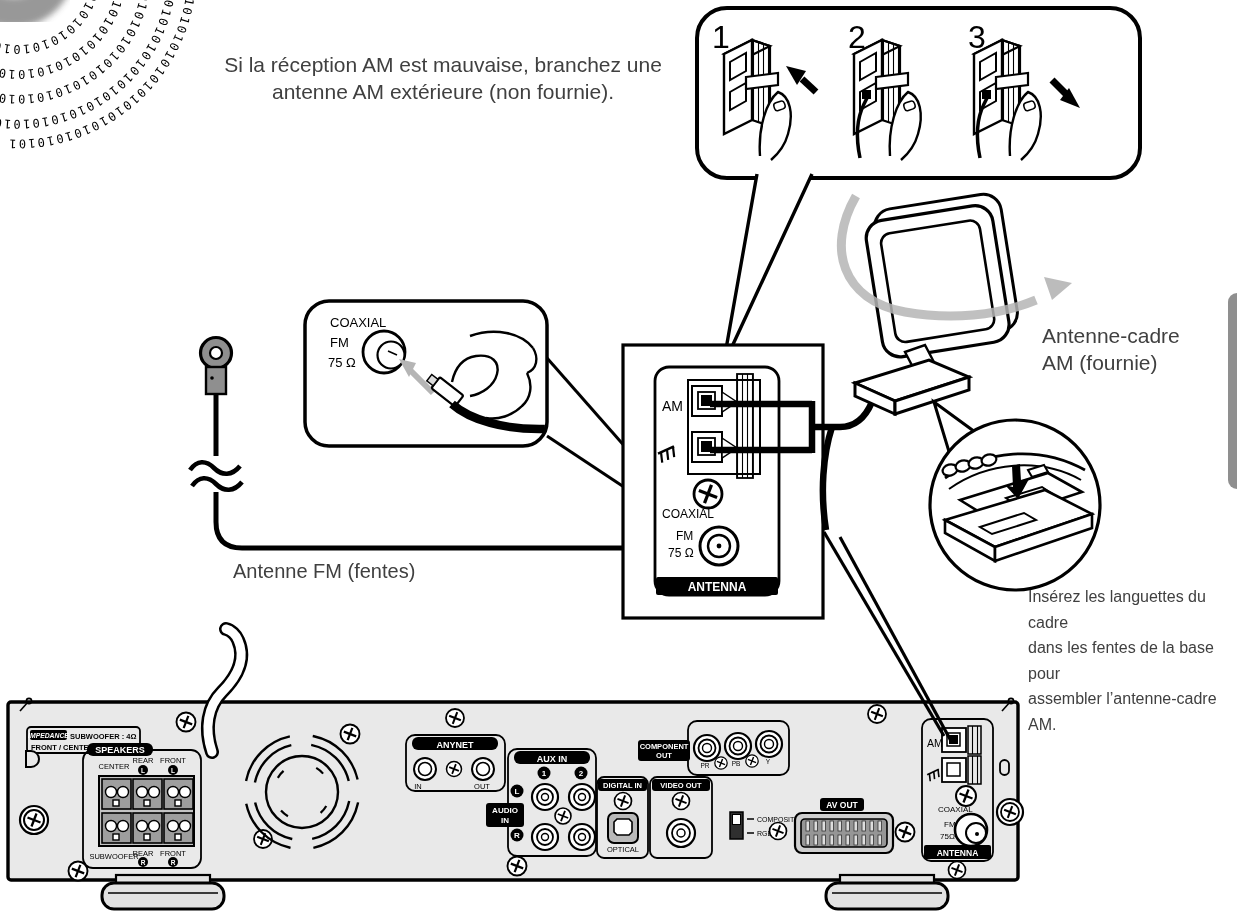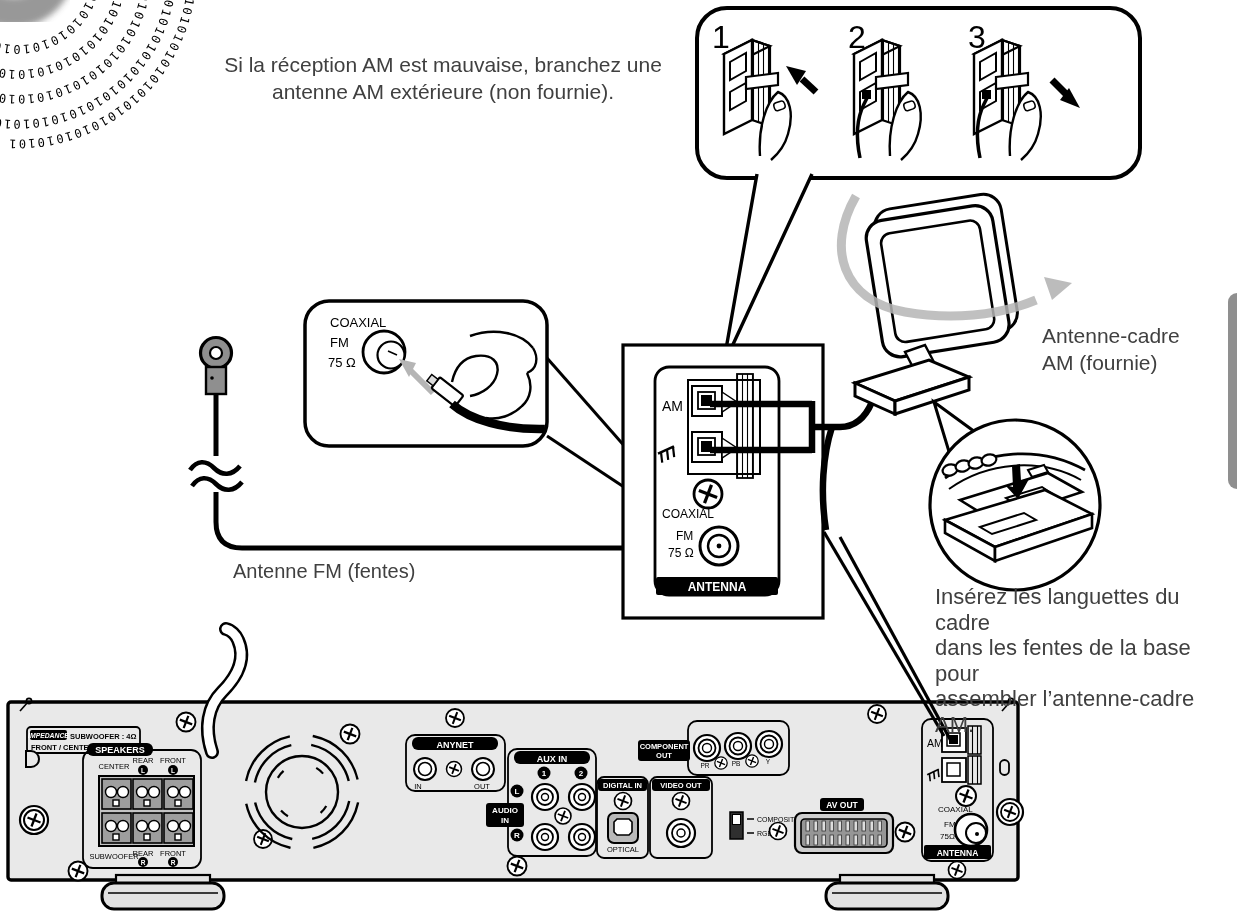--- a/index.html
+++ b/index.html
@@ -3,21 +3,21 @@
 <meta charset="utf-8">
 <style>
   html,body { margin:0; padding:0; background:#fff; }
   .page { position:relative; width:1237px; height:917px; background:#fff;
           font-family:"Liberation Sans",sans-serif; overflow:hidden; }
   .art { position:absolute; left:0; top:0; }
   .txt { position:absolute; color:#404040; white-space:pre-line; }
   #intro { left:193px; top:51px; width:500px; text-align:center; font-size:21px; line-height:27px; }
   #fm-caption { left:233px; top:560px; font-size:20px; }
   #loop-caption { left:1035px; top:322px; font-size:21px; line-height:27px;margin-left:7px; }
-  #loop-instructions { left:935px; top:584px; font-size:22px; line-height:25.5px; }
+  #loop-instructions { left:1028px; top:584px; font-size:16px; line-height:25.5px; }
   #side-tab { position:absolute; left:1228px; top:293px; width:9px; height:196px;
               background:#8f8f8f; border-radius:9px 0 0 9px; }
   svg text { font-family:"Liberation Sans",sans-serif; fill:#000; }
   .bin { font-family:"DejaVu Sans Mono",monospace; letter-spacing:2px; }
   .chipt { fill:#fff; font-weight:bold; }
   .lbl { font-weight:bold; }
 </style>
 </head>
 <body>
 

